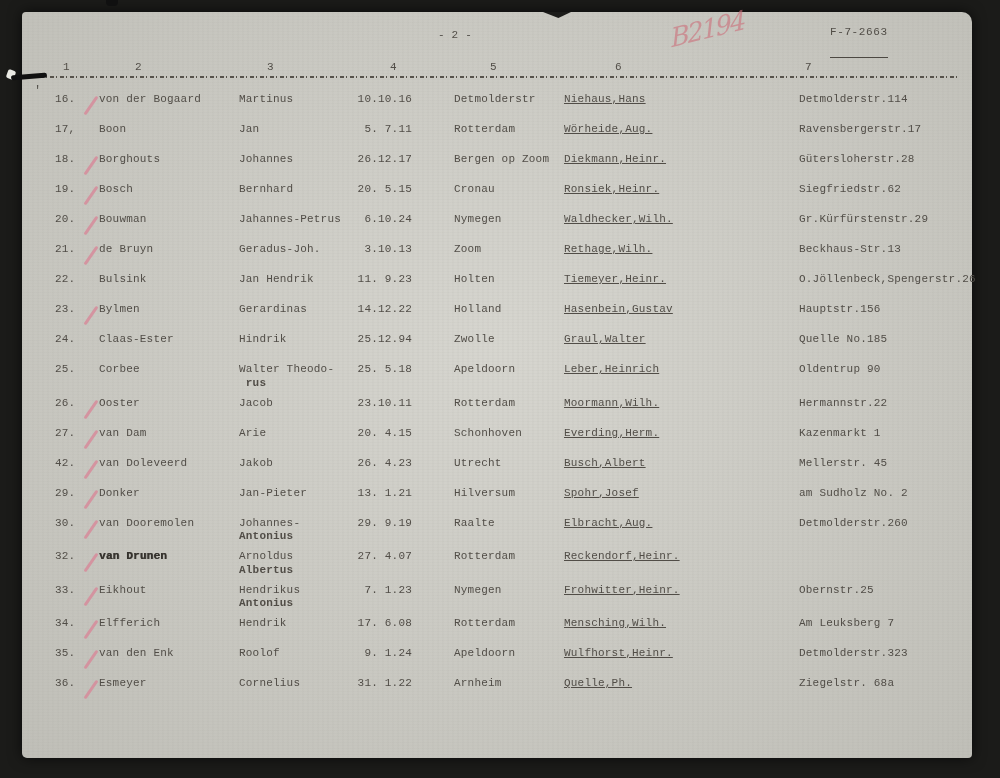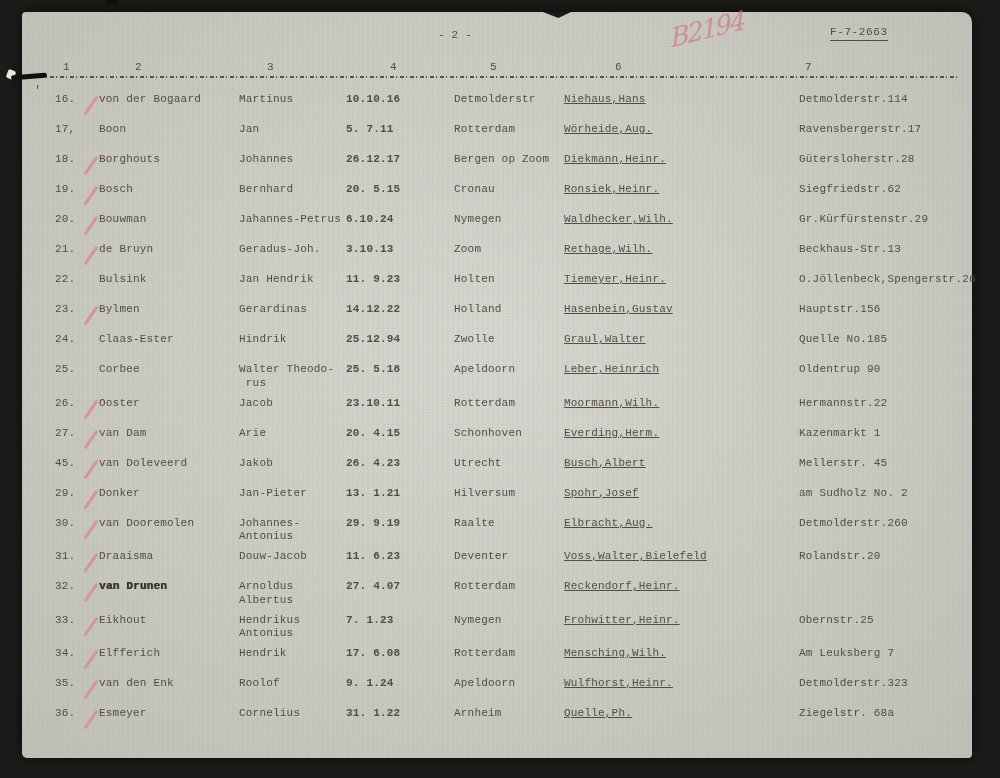--- a/index.html
+++ b/index.html
@@ -17,21 +17,21 @@
       repeating-linear-gradient(90deg, rgba(150,150,142,.05) 0 2px, rgba(0,0,0,0) 2px 5px),
       radial-gradient(ellipse at 50% 45%, rgba(255,255,255,.10), rgba(95,95,88,.16));
     border-radius:4px 10px 4px 5px;
     box-shadow:0 0 14px rgba(0,0,0,.65);
     color:#514d47;
     font-size:11px;line-height:14px;letter-spacing:.2px;
   }
   .paper *{position:absolute;white-space:pre;}
   
   .page-number{left:398px;top:16px;width:70px;text-align:center;}
-  .ref{left:808px;top:13px;border-bottom:1.5px solid #4c4842;padding-bottom:1px;letter-spacing:.6px;}
+  .ref{left:808px;top:13px;border-bottom:1.5px solid #4c4842;padding-bottom:18px;letter-spacing:.6px;}
   .handwriting{
     left:648px;top:10px;
     font-family:"DejaVu Serif",serif;font-style:italic;
     font-size:26px;color:rgba(203,112,123,.62);
     transform:rotate(-14deg) skewX(-10deg);
     letter-spacing:-2px;
   }
   
   .ch{top:48px;}
   .ch1{left:41px;}.ch2{left:113px;}.ch3{left:245px;}.ch4{left:368px;}
@@ -43,22 +43,22 @@
       #56524b 6px 7px, rgba(86,82,75,0) 7px 10px);
   }
   
   .rows{left:0;top:80px;width:100%;}
   .row{position:relative;height:30px;white-space:normal;}
   .row.two{height:33.5px;}
   .cell{top:0;}
   .c-num{left:33px;font-family:Liberation Mono, monospace;}
   .c-sn{left:77px;}
   .c-fn{left:217px;}
-  .c-fn2{left:217px;top:13.5px;}
-  .c-date{left:324px;width:66px;font-weight:bold;}
+  .c-fn2{left:217px;top:13.5px;font-weight:bold;}
+  .c-date{left:324px;width:66px;text-align:right;}
   .c-pl{left:432px;}
   .c-ct{left:542px;text-decoration:underline;}
   .c-ad{left:777px;}
   .bold{font-weight:bold;color:#35322d;text-shadow:.6px 0 0 rgba(53,50,45,.8);}
   .check{
     left:58px;top:12px;width:22px;height:3px;border-radius:3px;
     background:#d58e9c;transform:rotate(-55deg);opacity:.9;
   }
   
   .notch{left:521px;top:0;width:28px;height:6px;background:#1b1b19;
@@ -188,21 +188,21 @@
         <div class="check"></div>
         <span class="cell c-num">27.</span>
         <span class="cell c-sn">van Dam</span>
         <span class="cell c-fn">Arie</span>
         <span class="cell c-date">20. 4.15</span>
         <span class="cell c-pl">Schonhoven</span>
         <span class="cell c-ct">Everding,Herm.</span>
         <span class="cell c-ad">Kazenmarkt 1</span>
       </div><div class="row">
         <div class="check"></div>
-        <span class="cell c-num">45.</span>
+        <span class="cell c-num">42.</span>
         <span class="cell c-sn">van Doleveerd</span>
         <span class="cell c-fn">Jakob</span>
         <span class="cell c-date">26. 4.23</span>
         <span class="cell c-pl">Utrecht</span>
         <span class="cell c-ct">Busch,Albert</span>
         <span class="cell c-ad">Mellerstr. 45</span>
       </div><div class="row">
         <div class="check"></div>
         <span class="cell c-num">29.</span>
         <span class="cell c-sn">Donker</span>
@@ -214,29 +214,20 @@
       </div><div class="row two">
         <div class="check"></div>
         <span class="cell c-num">30.</span>
         <span class="cell c-sn">van Dooremolen</span>
         <span class="cell c-fn">Johannes-</span>
         <span class="cell c-date">29. 9.19</span>
         <span class="cell c-pl">Raalte</span>
         <span class="cell c-ct">Elbracht,Aug.</span>
         <span class="cell c-ad">Detmolderstr.260</span>
         <span class="cell c-fn2">Antonius</span>
-      </div><div class="row">
-        <div class="check"></div>
-        <span class="cell c-num">31.</span>
-        <span class="cell c-sn">Draaisma</span>
-        <span class="cell c-fn">Douw-Jacob</span>
-        <span class="cell c-date">11. 6.23</span>
-        <span class="cell c-pl">Deventer</span>
-        <span class="cell c-ct">Voss,Walter,Bielefeld</span>
-        <span class="cell c-ad">Rolandstr.20</span>
       </div><div class="row two">
         <div class="check"></div>
         <span class="cell c-num">32.</span>
         <span class="cell c-sn bold">van Drunen</span>
         <span class="cell c-fn">Arnoldus</span>
         <span class="cell c-date">27. 4.07</span>
         <span class="cell c-pl">Rotterdam</span>
         <span class="cell c-ct">Reckendorf,Heinr.</span>
         <span class="cell c-ad"></span>
         <span class="cell c-fn2">Albertus</span>

